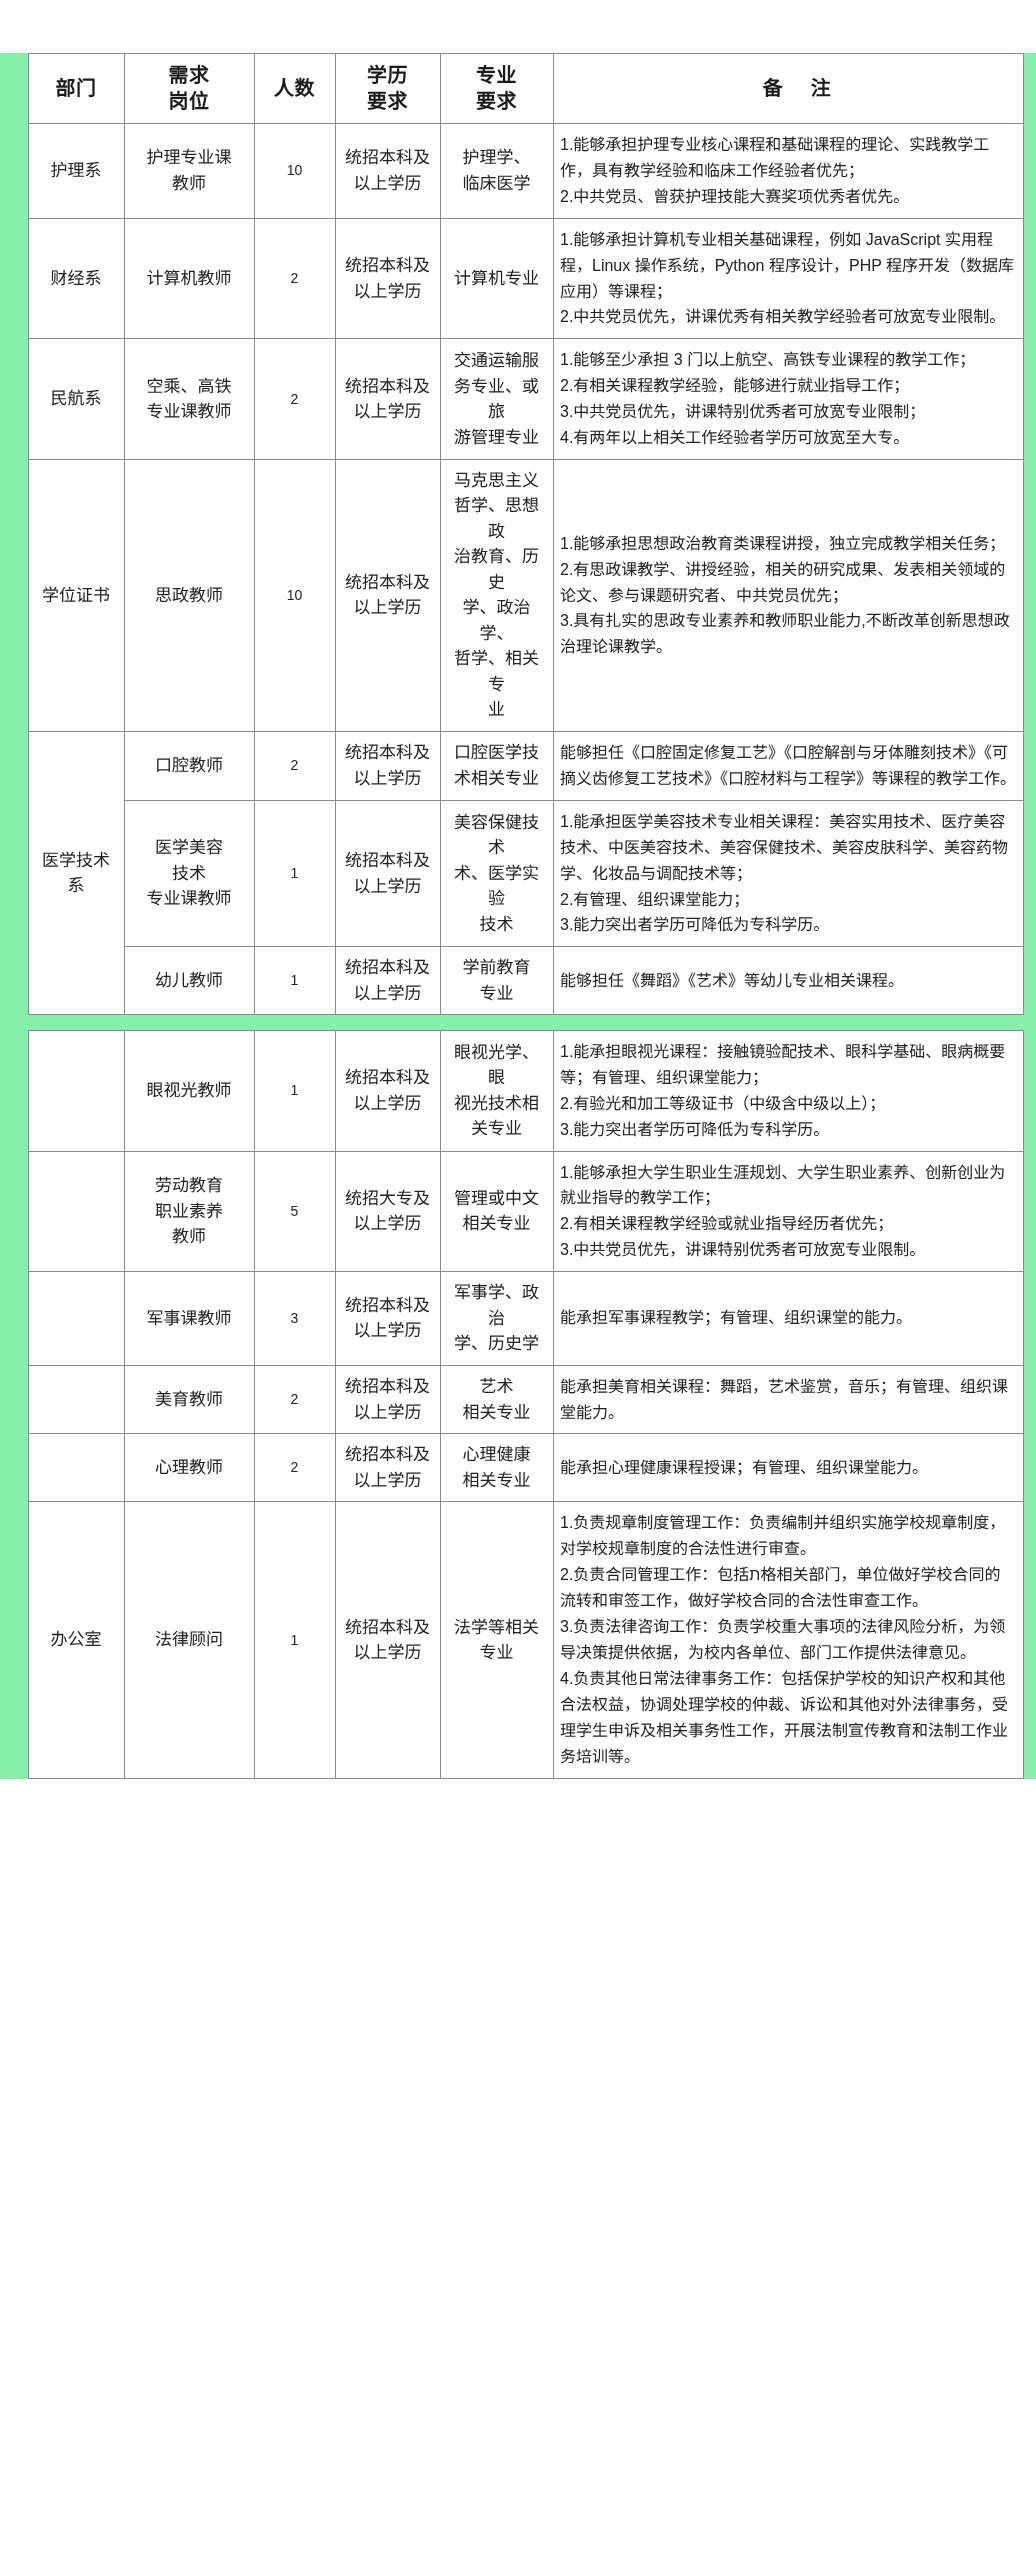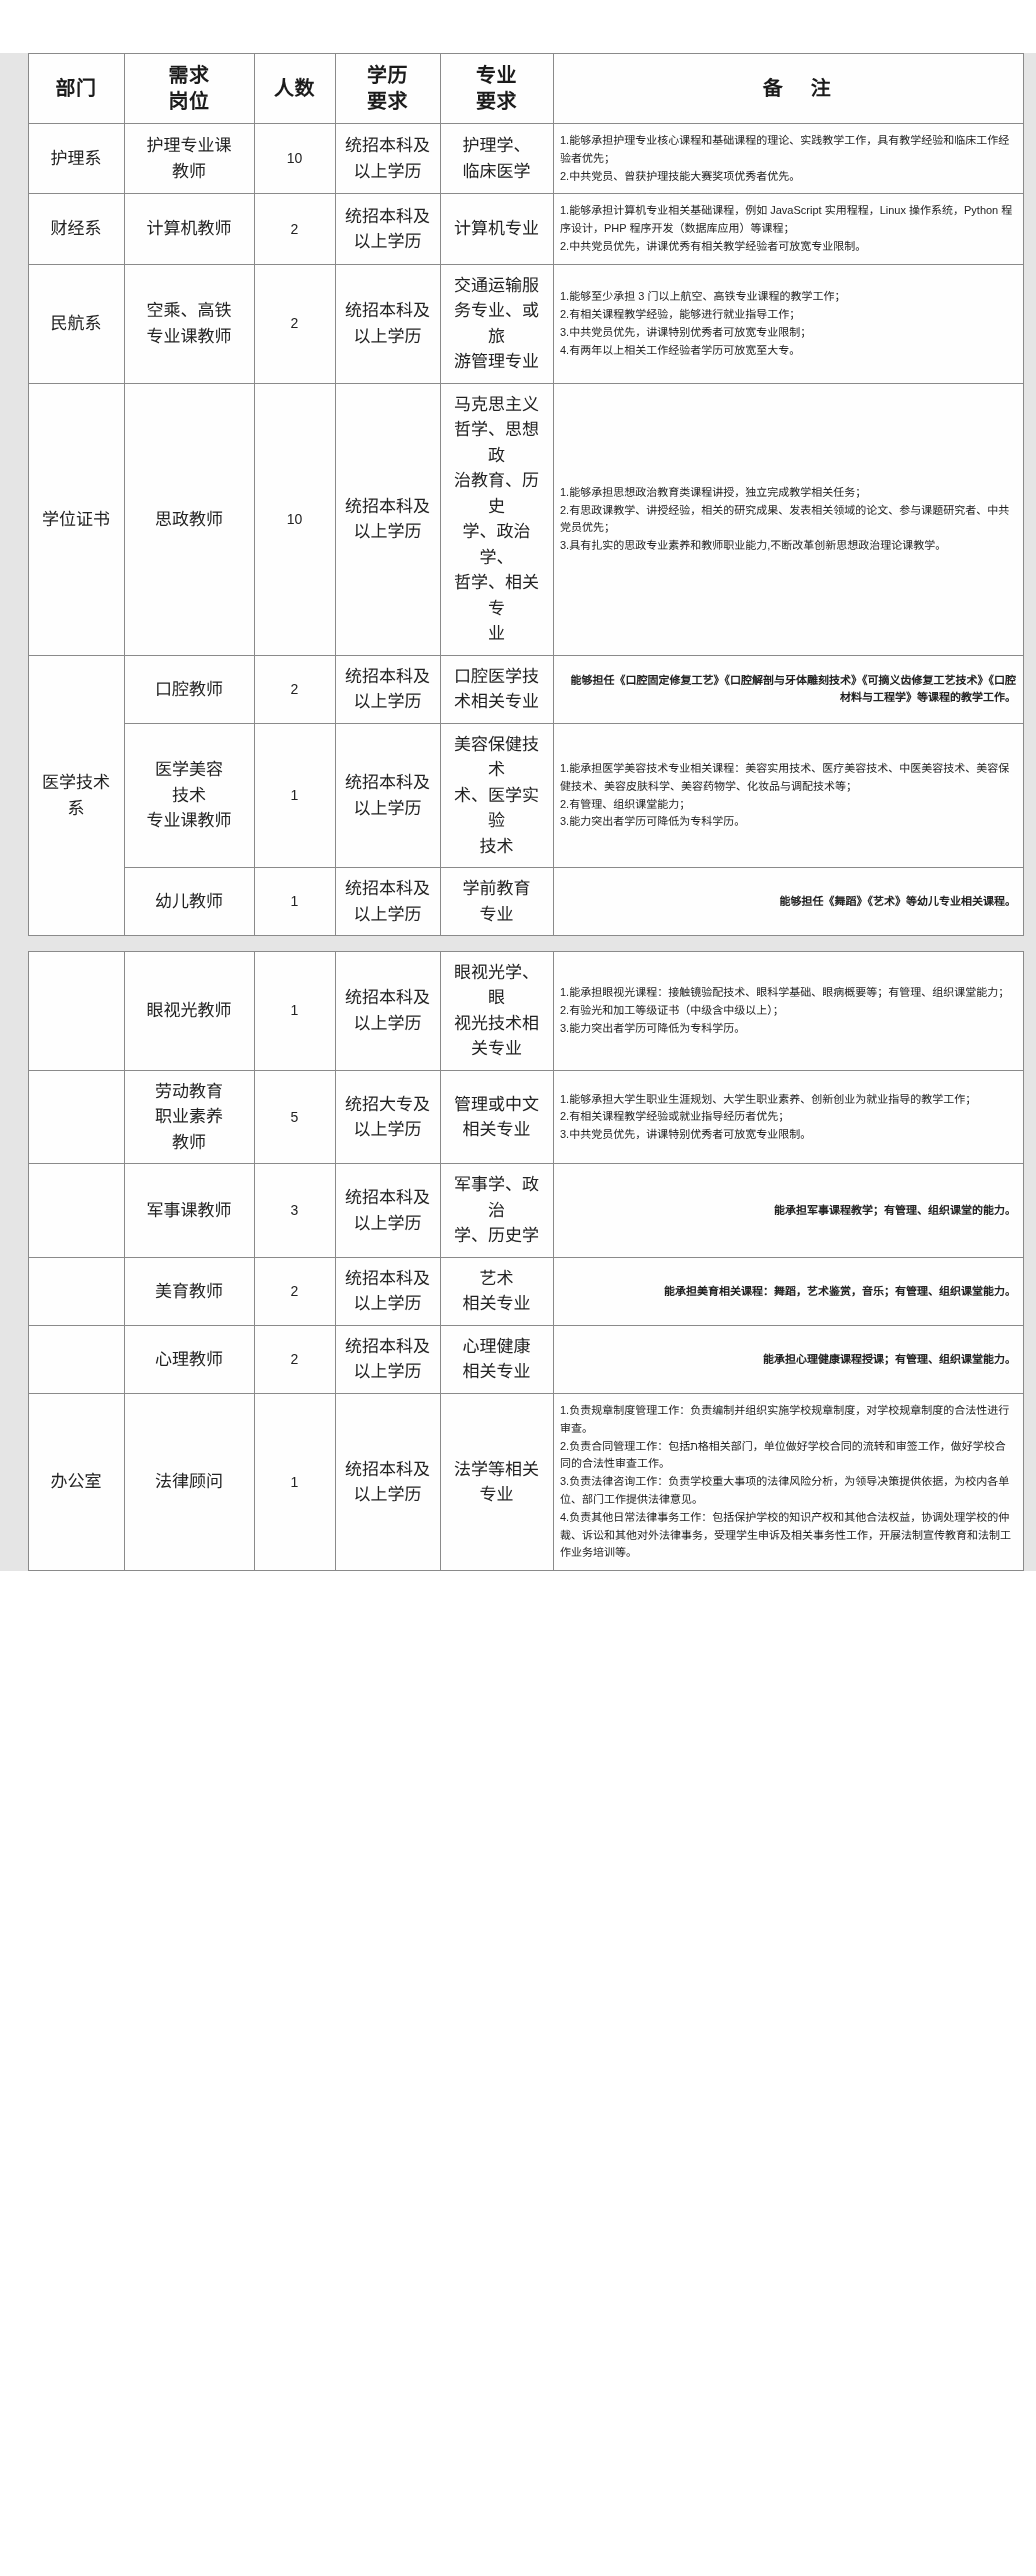--- a/index.html
+++ b/index.html
@@ -11,21 +11,21 @@
   body {
     width: 1036px;
     font-family: "Liberation Sans", "DejaVu Sans", sans-serif;
     color: #1b1b1b;
     -webkit-font-smoothing: antialiased;
   }
   .page {
     width: 1036px;
     box-sizing: border-box;
     padding: 0;
-    background: #e5e5e5;
+    background: #86efac;
   }
   table.rec-table {
     border-collapse: collapse;
     table-layout: fixed;
     width: 994px;
     margin: 0 0 0 27.5px;
     background: #fff;
   }
   table.rec-table.first { margin-top: 53px; }
   table.rec-table.second { margin-top: 14.6px; }
@@ -64,28 +64,27 @@
 
   td.dept, td.post, td.num, td.edu, td.major {
     text-align: center;
     font-size: 17px;
     line-height: 1.5;
     color: #222;
   }
   td.num { font-size: 14px; }
   td.note {
     text-align: left;
-    font-size: 11px;
+    font-size: 16px;
     line-height: 1.62;
     color: #222;
     padding: 9.7px 11.3px;
   }
   td.note.centered {
-    text-align: right;
-    font-weight: bold;
+    text-align: left;
   }
   td.note p {
     margin: 0;
   }
   td.note p + p { margin-top: 0px; }
 
   .cell-lines span { display: block; }
 
   .footnote {
     width: 955px;

